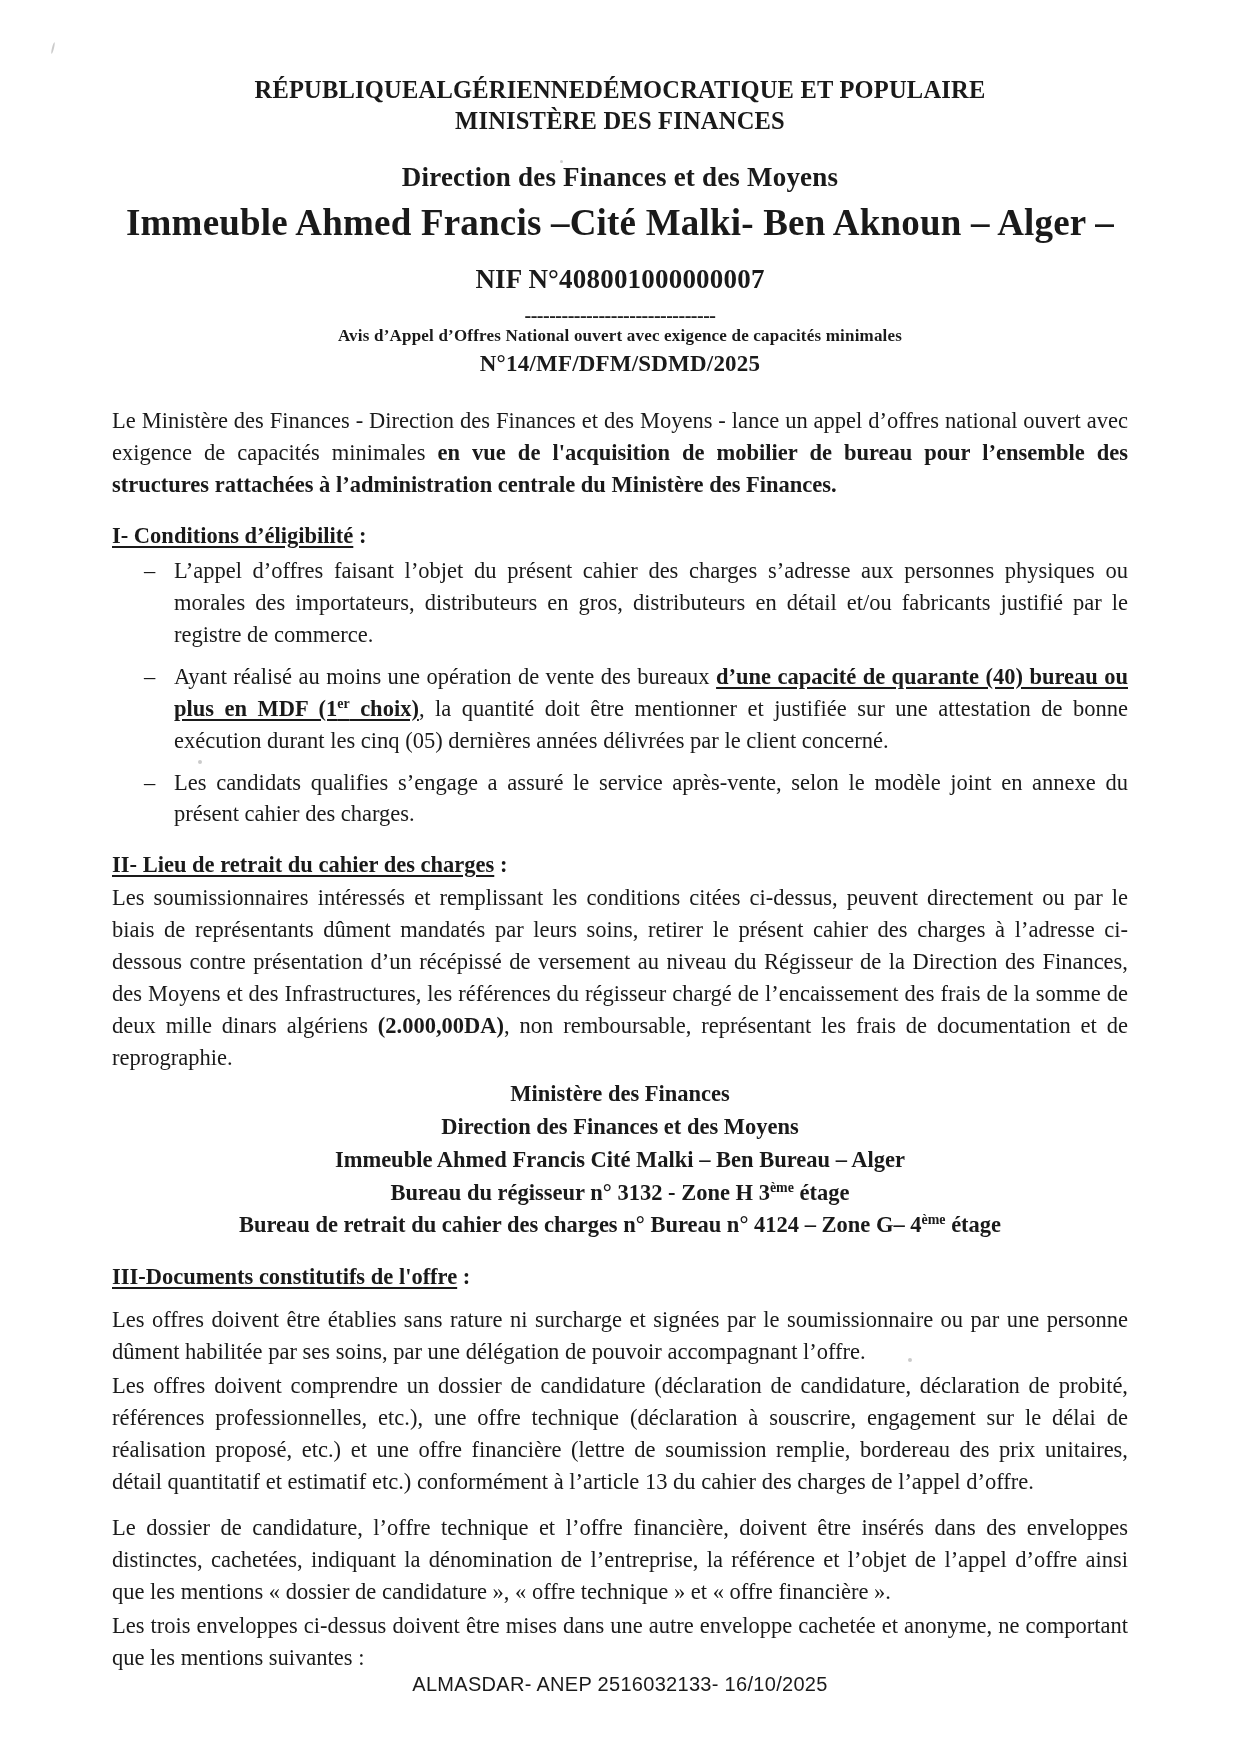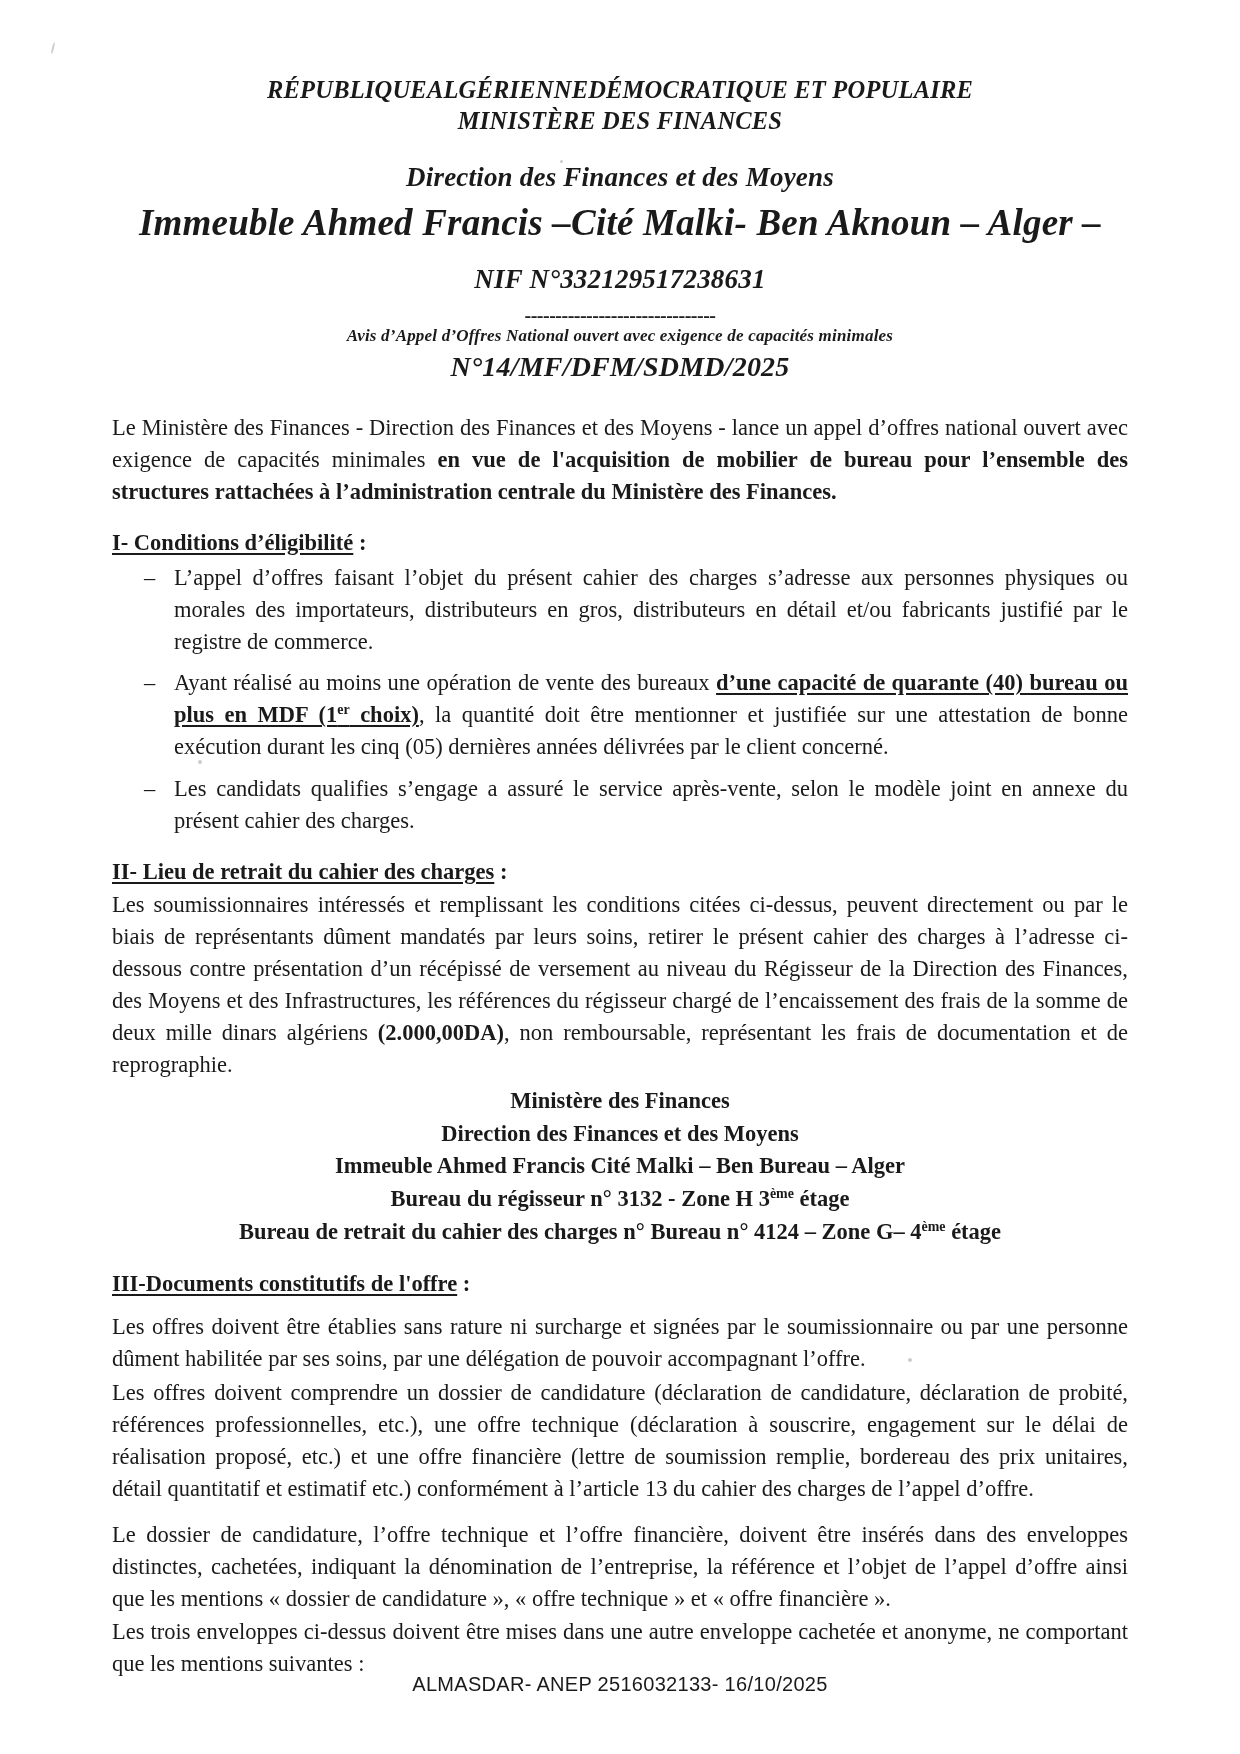--- a/index.html
+++ b/index.html
@@ -21,21 +21,20 @@
     inset: 0;
     padding: 56px 112px 0 112px;
     box-sizing: border-box;
   }
 
   
   .hdr-line {
     text-align: center;
     font-weight: bold;
     letter-spacing: .2px;
-    font-style: italic;
   }
   .hdr-rep {
     font-size: 24.5px;
     margin-top: 18px;
     line-height: 1.28;
   }
   .hdr-min {
     font-size: 24.5px;
     line-height: 1.28;
   }
@@ -60,21 +59,21 @@
     letter-spacing: -0.5px;
     margin-top: 6px;
     line-height: 1;
     color: #222;
   }
   .hdr-avis {
     font-size: 17px;
     line-height: 1.35;
   }
   .hdr-num {
-    font-size: 28px;
+    font-size: 23px;
     line-height: 1.35;
   }
 
   
   .para {
     font-size: 22.5px;
     line-height: 1.42;
     text-align: justify;
     margin: 0;
   }
@@ -158,21 +157,21 @@
 </head>
 <body>
 
 <div class="page">
 
   <div>
     <div class="hdr-line hdr-rep">RÉPUBLIQUEALGÉRIENNEDÉMOCRATIQUE ET POPULAIRE</div>
     <div class="hdr-line hdr-min">MINISTÈRE DES FINANCES</div>
     <div class="hdr-line hdr-dir">Direction des Finances et des Moyens</div>
     <div class="hdr-line hdr-imm">Immeuble Ahmed Francis –Cité Malki- Ben Aknoun – Alger –</div>
-    <div class="hdr-line hdr-nif">NIF N°332129517238631</div>
+    <div class="hdr-line hdr-nif">NIF N°408001000000007</div>
     <div class="rule">-------------------------------</div>
     <div class="hdr-line hdr-avis">Avis d’Appel d’Offres National ouvert avec exigence de capacités minimales</div>
     <div class="hdr-line hdr-num">N°14/MF/DFM/SDMD/2025</div>
   </div>
 
   <p class="para intro"><span>Le Ministère des Finances - Direction des Finances et des Moyens - lance un appel d’offres national ouvert avec exigence de capacités minimales </span><b>en vue de l'acquisition de mobilier de bureau pour l’ensemble des structures rattachées à l’administration centrale du Ministère des Finances.</b></p>
 
   <div class="sec-head"><span class="u">I- Conditions d’éligibilité</span><span> :</span></div>
 
   <ul class="dashes">

